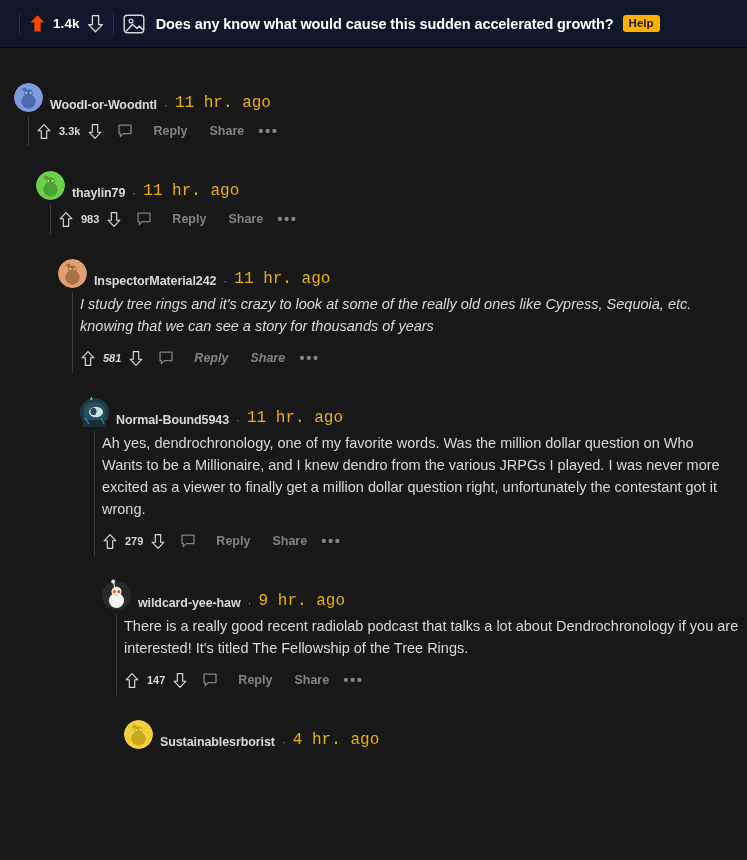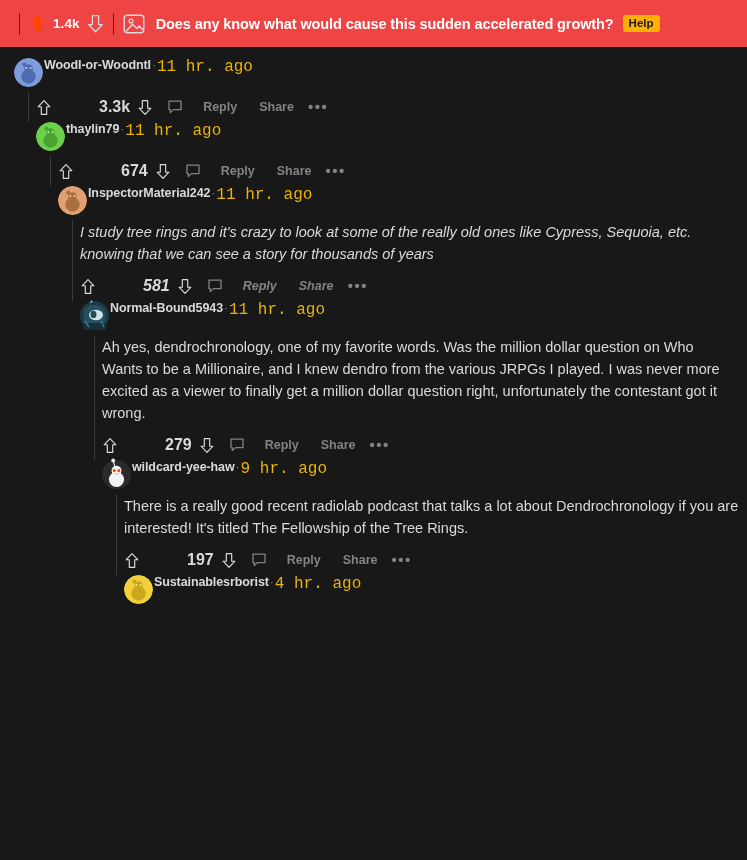--- a/index.html
+++ b/index.html
@@ -8,21 +8,21 @@
     width: 747px;
     height: 860px;
     background: #000000;
     font-family: "Liberation Sans", sans-serif;
     overflow: hidden;
   }
 
   
   #post-header {
     height: 48px;
-    background: #ef4444;
+    background: #0f172a;
     display: flex;
     align-items: center;
     padding: 0 10px;
     gap: 0;
     border-bottom: 1px solid #0a0a0a;
   }
   .vsep {
     width: 1px;
     height: 22px;
     background: #343536;
@@ -86,25 +86,26 @@
     position: absolute;
     top: 34px;
     bottom: 0;
     left: 14px;
     width: 1px;
     background: #3b3b3c;
   }
 
   .c-head {
     display: flex;
-    align-items: flex-start;
+    align-items: flex-end;
     height: 30px;
-    gap: 1px;
+    gap: 7px;
     position: relative;
     z-index: 2;
+    margin-top: 24px;
   }
   .avatar {
     width: 29px; height: 29px;
     border-radius: 50%;
     flex: none;
     position: relative;
     overflow: visible;
   }
   .avatar svg { display: block; width: 29px; height: 29px; border-radius: 50%; }
 
@@ -129,23 +130,22 @@
   .c-actions {
     display: flex;
     align-items: center;
     height: 30px;
     gap: 0;
     margin-top: 4px;
   }
   .act-votes { display: flex; align-items: center; gap: 7px; }
   .act-count {
     color: #d7dadc;
-    font-size: 16px;
-    font-weight: bold;
-    margin-left: 40px;
+    font-size: 11px;
+    font-weight: bold;
   }
   .act-btn {
     display: flex;
     align-items: center;
     gap: 20px;
     color: #818384;
     font-size: 12.5px;
     font-weight: bold;
     margin-left: 14px;
   }
@@ -270,21 +270,21 @@
         <span class="c-time">11 hr. ago</span>
       </div>
       <div style="padding-left:22px;">
         <div class="c-actions">
           <span class="act-votes">
             <span>
               <svg class="ico16" viewBox="0 0 17 19">
                   <path d="M8.5 1.8 L15.1 8.7 L11.5 8.7 L11.5 17.2 L5.5 17.2 L5.5 8.7 L1.9 8.7 Z" fill="none" stroke="#d7dadc" stroke-width="1.3" stroke-linejoin="round"></path>
                 </svg>
             </span>
-            <span class="act-count">674</span>
+            <span class="act-count">983</span>
             <span>
               <svg class="ico16" viewBox="0 0 17 19">
                   <path d="M8.5 17.2 L1.9 10.3 L5.5 10.3 L5.5 1.8 L11.5 1.8 L11.5 10.3 L15.1 10.3 Z" fill="none" stroke="#d7dadc" stroke-width="1.3" stroke-linejoin="round"></path>
                 </svg>
             </span>
           </span>
           <span class="act-btn">
             <span>
               <svg class="ico-bubble" viewBox="0 0 16 16">
                   <path d="M2 2.2 h12 v8.4 h-7.6 l-3.1 3 v-3 H2 Z" fill="none" stroke="#818384" stroke-width="1.3" stroke-linejoin="round"></path>
@@ -424,21 +424,21 @@
             </div>
             <div style="padding-left:22px;">
               <div class="c-body">There is a really good recent radiolab podcast that talks a lot about Dendrochronology if you are interested! It's titled The Fellowship of the Tree Rings.</div>
               <div class="c-actions">
                 <span class="act-votes">
                   <span>
                     <svg class="ico16" viewBox="0 0 17 19">
                         <path d="M8.5 1.8 L15.1 8.7 L11.5 8.7 L11.5 17.2 L5.5 17.2 L5.5 8.7 L1.9 8.7 Z" fill="none" stroke="#d7dadc" stroke-width="1.3" stroke-linejoin="round"></path>
                       </svg>
                   </span>
-                  <span class="act-count">197</span>
+                  <span class="act-count">147</span>
                   <span>
                     <svg class="ico16" viewBox="0 0 17 19">
                         <path d="M8.5 17.2 L1.9 10.3 L5.5 10.3 L5.5 1.8 L11.5 1.8 L11.5 10.3 L15.1 10.3 Z" fill="none" stroke="#d7dadc" stroke-width="1.3" stroke-linejoin="round"></path>
                       </svg>
                   </span>
                 </span>
                 <span class="act-btn">
                   <span>
                     <svg class="ico-bubble" viewBox="0 0 16 16">
                         <path d="M2 2.2 h12 v8.4 h-7.6 l-3.1 3 v-3 H2 Z" fill="none" stroke="#818384" stroke-width="1.3" stroke-linejoin="round"></path>

